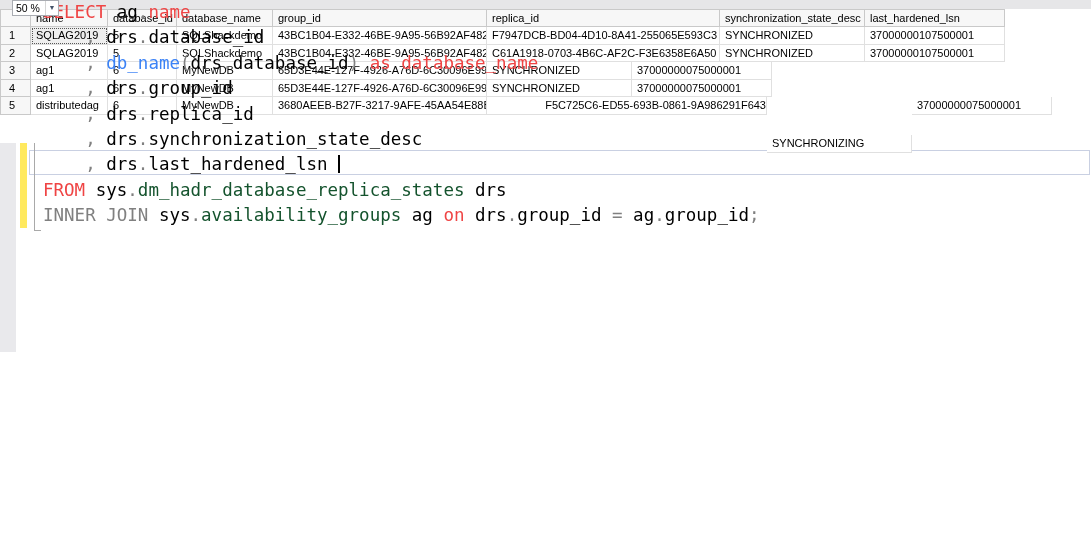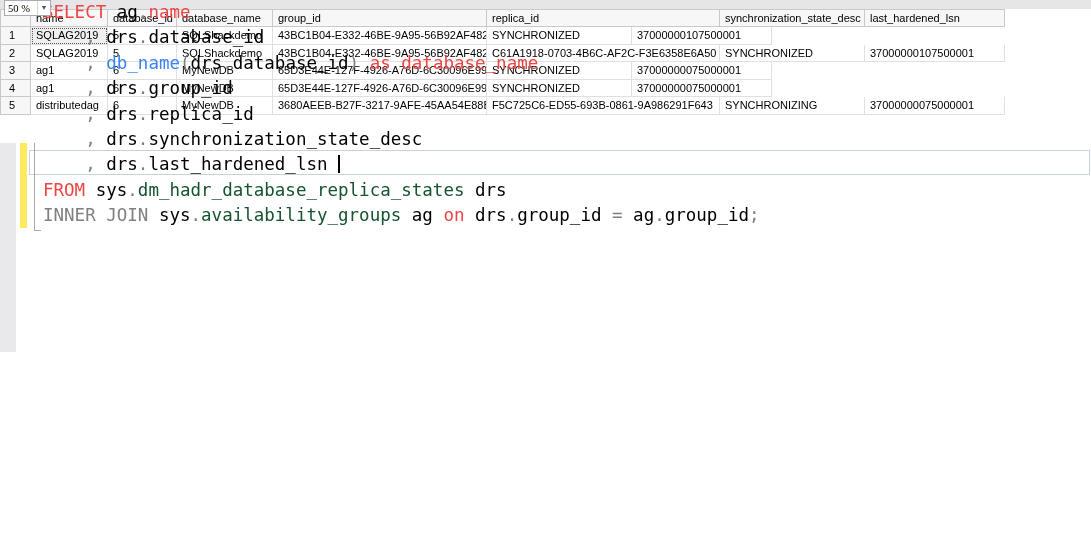--- a/index.html
+++ b/index.html
@@ -23,22 +23,22 @@
   .code-line { height:25.4px; }
   .tk-kw { color:#ef4444; }
   .tk-fn { color:#3b82f6; }
   .tk-tbl { color:#14532d; }
   .tk-gr { color:#808080; }
   .tk-tx { color:#000000; }
   .caret { display:inline-block; width:2px; height:18px; background:#000;
            vertical-align:-3px; margin-left:10px; }
 
   
-  #zoom-box { left:4px; top:352; width:47px; height:16px; background:#fff;
-              border:1px solid #A9ACB2; display:flex; align-items:center; z-index:3;font-family:Liberation Serif, serif; }
+  #zoom-box { left:12px; top:352; width:47px; height:16px; background:#fff;
+              border:1px solid #A9ACB2; display:flex; align-items:center; z-index:3; }
   #zoom-label { font-size:10.5px; padding-left:3px; flex:1; color:#000; }
   #zoom-arrow { width:13px; height:14px; font-size:7px; color:#44546A; text-align:center;
                 line-height:14px; border-left:1px solid #D5D5D5; }
   #hscroll { left:47px; top:352; width:1044px; height:16px; background:#F2F2F4; }
   #hscroll-left { width:16px; height:16px; color:#BBBFCC; font-size:9px;
                   line-height:16px; text-align:center; }
 
   
   #tabstrip { left:0; top:368; width:1091px; height:22px; background:#E7E9ED; }
   .tab { position:absolute; top:0; height:22px; display:flex; align-items:center;
@@ -125,20 +125,21 @@
         <div class="cell" style="width: 233px;">replica_id</div>
         <div class="cell" style="width: 145px;">synchronization_state_desc</div>
         <div class="cell" style="width: 140px;">last_hardened_lsn</div>
       </div>
       <div class="grid-row">
         <div class="cell rowhdr" style="width: 31px;">1</div>
         <div class="cell focused" style="width: 77px;">SQLAG2019</div>
         <div class="cell" style="width: 69px;">5</div>
         <div class="cell" style="width: 96px;">SQLShackdemo</div>
         <div class="cell" style="width: 214px;">43BC1B04-E332-46BE-9A95-56B92AF4823E</div>
+        <div class="cell" style="width: 233px;">F7947DCB-BD04-4D10-8A41-255065E593C3</div>
         <div class="cell" style="width: 145px;">SYNCHRONIZED</div>
         <div class="cell" style="width: 140px;">37000000107500001</div>
       </div>
       <div class="grid-row">
         <div class="cell rowhdr" style="width: 31px;">2</div>
         <div class="cell" style="width: 77px;">SQLAG2019</div>
         <div class="cell" style="width: 69px;">5</div>
         <div class="cell" style="width: 96px;">SQLShackdemo</div>
         <div class="cell" style="width: 214px;">43BC1B04-E332-46BE-9A95-56B92AF4823E</div>
         <div class="cell" style="width: 233px;">C61A1918-0703-4B6C-AF2C-F3E6358E6A50</div>
@@ -162,18 +163,18 @@
         <div class="cell" style="width: 214px;">65D3E44E-127F-4926-A76D-6C30096E9918</div>
         <div class="cell" style="width: 145px;">SYNCHRONIZED</div>
         <div class="cell" style="width: 140px;">37000000075000001</div>
       </div>
       <div class="grid-row">
         <div class="cell rowhdr" style="width: 31px;">5</div>
         <div class="cell" style="width: 77px;">distributedag</div>
         <div class="cell" style="width: 69px;">6</div>
         <div class="cell" style="width: 96px;">MyNewDB</div>
         <div class="cell" style="width: 214px;">3680AEEB-B27F-3217-9AFE-45AA54E88BDA</div>
-        <div class="cell" style="width: 233px;">F5C725C6-ED55-693B-0861-9A986291F643</div>
-        <div class="cell" style="width: 145px;">SYNCHRONIZING</div>
+        <div class="cell" style="width: 280px; text-align: right;">F5C725C6-ED55-693B-0861-9A986291F643</div>
+        <div class="cell" style="width: 145px; margin-top: 38px;">SYNCHRONIZING</div>
         <div class="cell" style="width: 140px;">37000000075000001</div>
       </div>
     </div>
 </div>
 
 </body></html>

